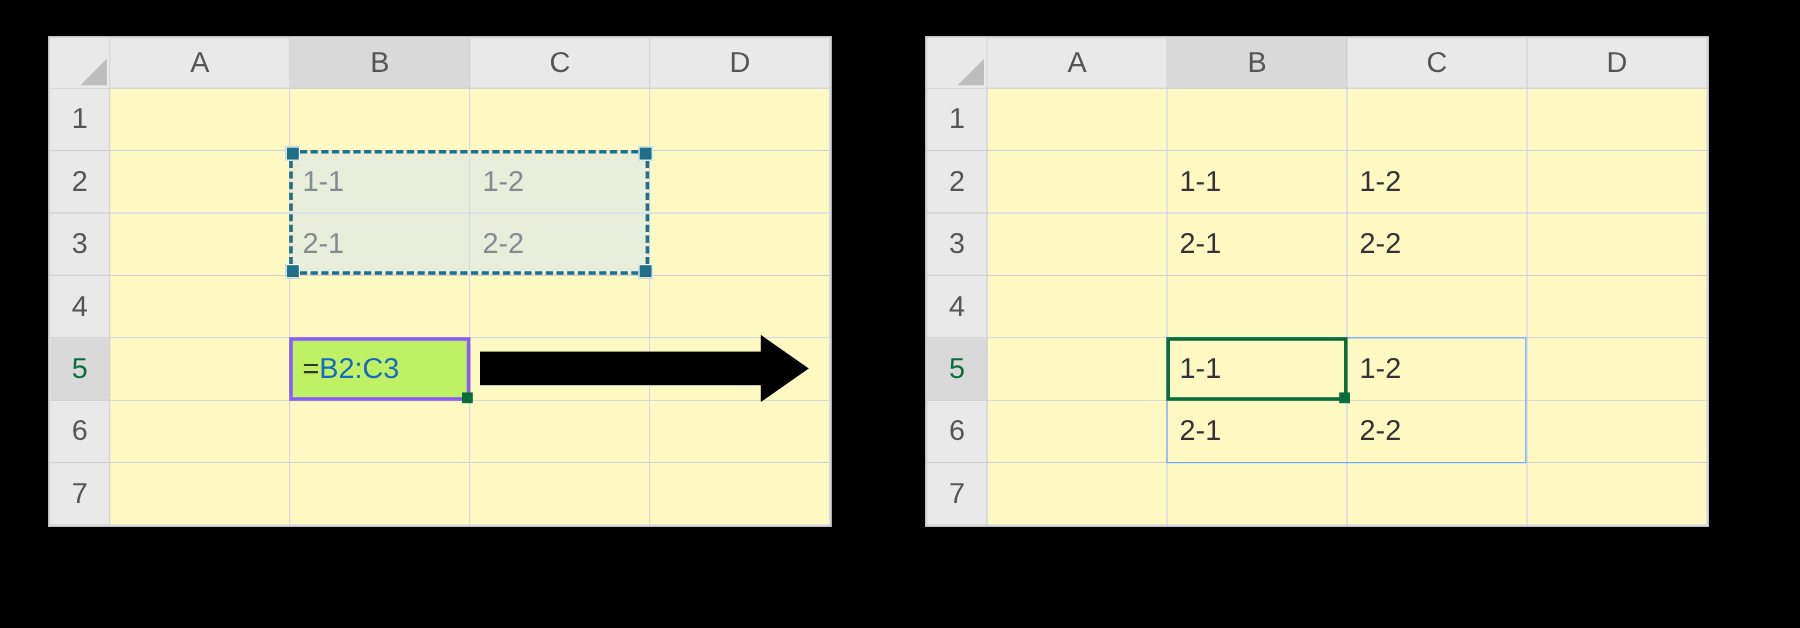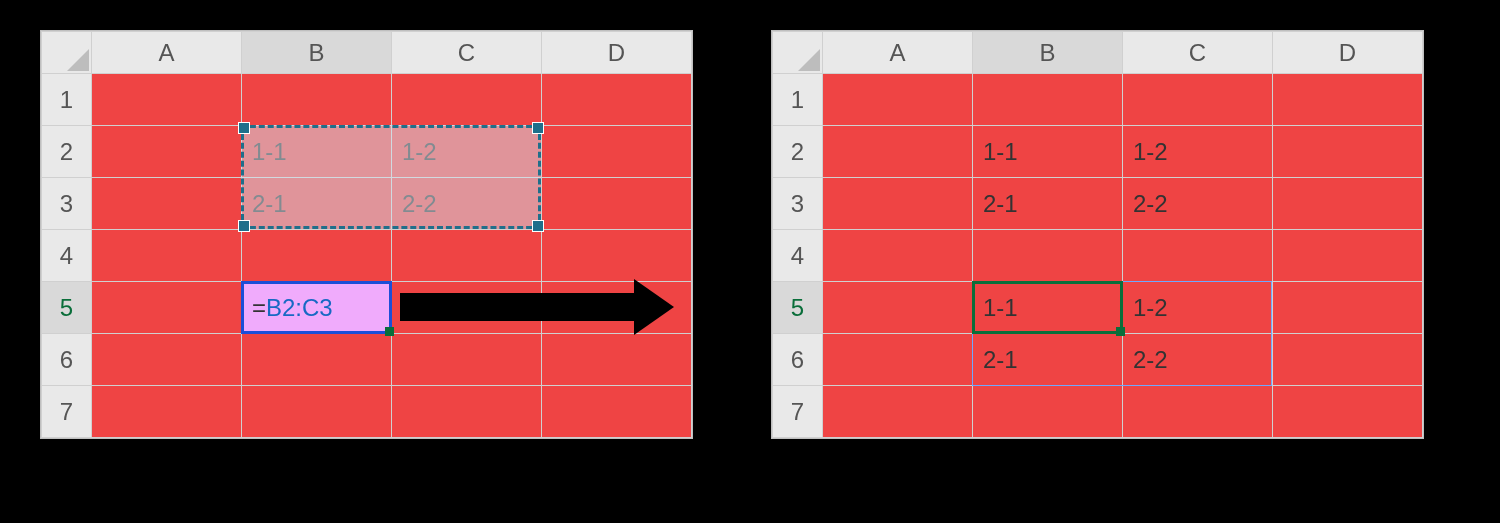--- a/index.html
+++ b/index.html
@@ -54,21 +54,21 @@
     border-color: transparent transparent #bdbdbd transparent;
   }
   
   .col-rowhdr { width: 50px; }
   .col-data   { width: 150px; }
   
   table.grid tr { height: 52px; }
   table.grid tr.hdr { height: 42px; }
 
   table.grid td {
-    background: #ef4444;
+    background: #fef9c3;
     padding: 0 10px;
     text-align: left;
     vertical-align: middle;
     position: relative;
   }
   th.rowhdr {
     background: #e9e9e9;
     color: #555;
     text-align: center;
   }
@@ -97,22 +97,22 @@
     background: #1f6f8b;
     border: 1px solid #fff;
   }
   .hTL { left:-6px; top:-6px; }
   .hTR { right:-6px; top:-6px; }
   .hBL { left:-6px; bottom:-6px; }
   .hBR { right:-6px; bottom:-6px; }
 
   
   .edit-cell {
-    border: 3px solid #1d4ed8;
-    background: #f0abfc;
+    border: 3px solid #8b5cf6;
+    background: #bef264;
   }
   .edit-cell .fill {
     position:absolute; right:-5px; bottom:-5px;
     width:9px; height:9px; background:#0a6e3a;
   }
   .formula-text {
     position:absolute; left:8px; top:50%; transform:translateY(-50%);
     font-size:24px;
     white-space: nowrap;
   }

